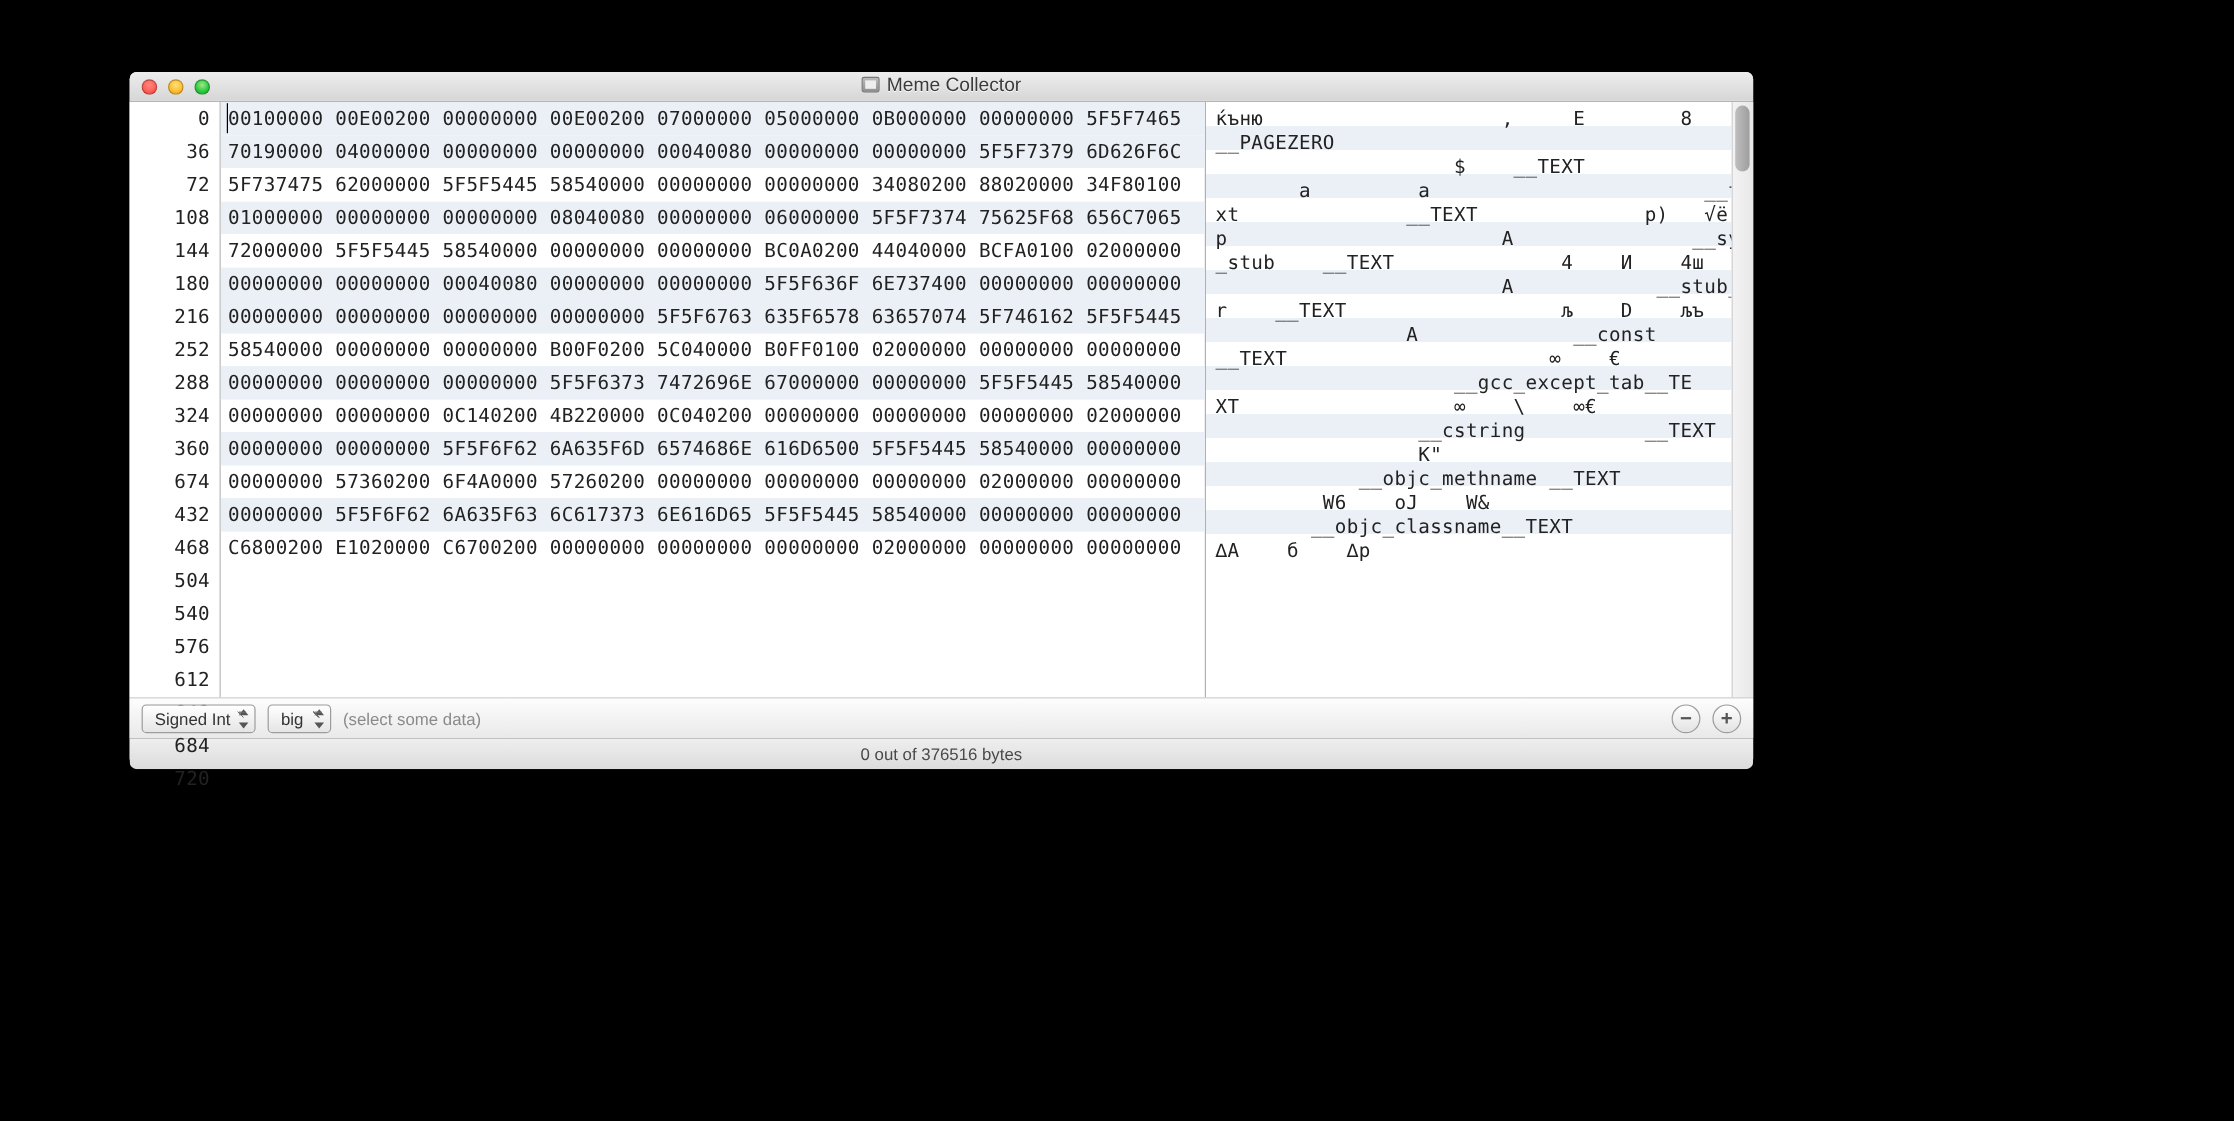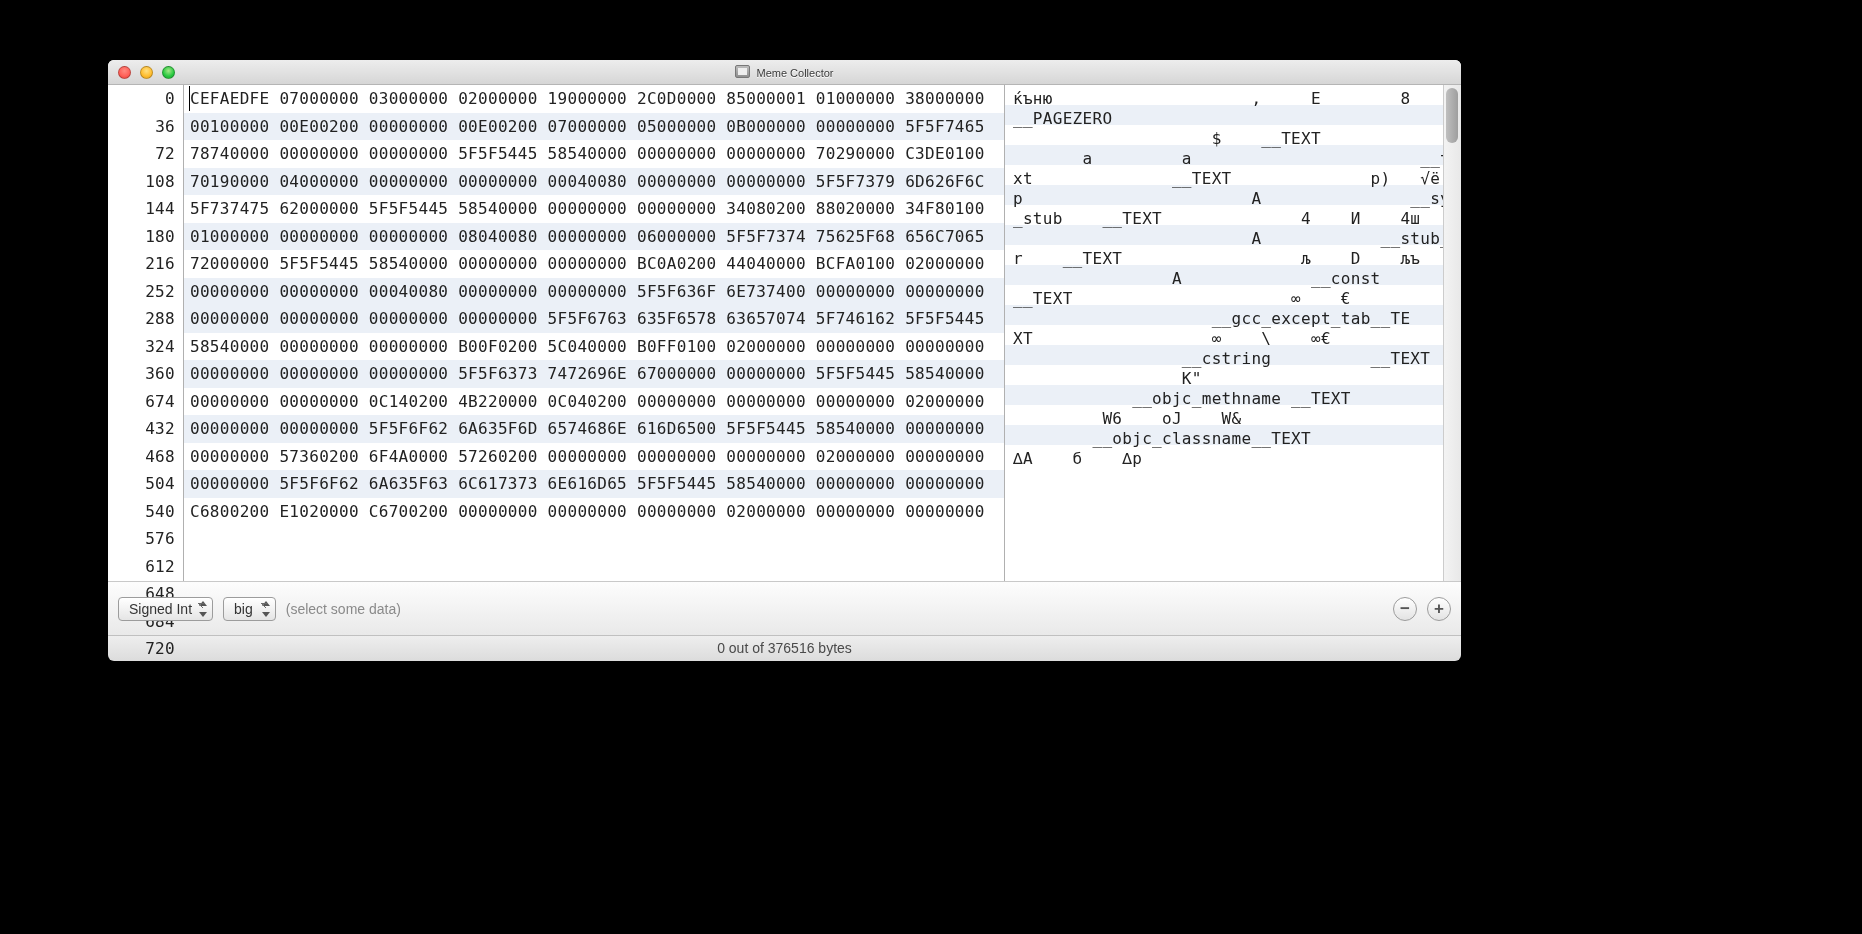--- a/index.html
+++ b/index.html
@@ -3,34 +3,34 @@
 <meta charset="utf-8">
 <style>
 html,body{margin:0;padding:0;width:1862px;height:934px;background:#000;font-family:"Lucida Grande","Helvetica Neue",Arial,sans-serif;overflow:hidden}
 .window{position:absolute;left:108px;top:60px;width:1353px;height:578px;background:#fff;border-radius:6px;box-shadow:0 14px 40px rgba(0,0,0,.55),0 0 0 1px rgba(0,0,0,.25)}
 .titlebar{height:24px;background:linear-gradient(#ededed,#d6d6d6);border-bottom:1px solid #b5b5b5;border-radius:6px 6px 0 0;display:flex;align-items:center;position:relative}
 .tl{display:flex;gap:9px;margin-left:10px}
 .tlight{width:13px;height:13px;border-radius:50%;border:1px solid rgba(0,0,0,.25);box-sizing:border-box}
 .tlight.r{background:radial-gradient(circle at 50% 35%,#ff8a80,#ff5f57 60%,#d43b33)}
 .tlight.y{background:radial-gradient(circle at 50% 35%,#ffe082,#ffbd2e 60%,#d99a1c)}
 .tlight.g{background:radial-gradient(circle at 50% 35%,#a5e887,#28c940 60%,#1f9e32)}
-.title{position:absolute;left:0;right:0;text-align:center;font-size:11px;color:#3a3a3a;text-shadow:0 1px 0 #fff}
+.title{position:absolute;left:0;right:0;text-align:center;font-size:16px;color:#3a3a3a;text-shadow:0 1px 0 #fff}
 .title .proxy{display:inline-block;width:13px;height:11px;background:linear-gradient(#bcbcbc,#8f8f8f);border:1px solid #777;border-radius:2px;margin-right:6px;vertical-align:-1px;position:relative}
 .title .proxy:before{content:"";position:absolute;left:2px;top:2px;right:2px;bottom:2px;background:#eee}
 .content{height:496px;display:flex;font-family:"Monaco","Menlo","Consolas",monospace;font-size:16px;letter-spacing:.3px;color:#222;position:relative}
 .offsets{width:76px;border-right:1px solid #b0b0b0;background:#fff;text-align:right;padding-right:8px;box-sizing:border-box}
 .offsets div{height:27.5px;line-height:27.5px}
 .hexarea{flex:0 0 820px;border-right:1px solid #b0b0b0;background:#fff;overflow:hidden;position:relative}
 .hexarea .row{height:27.5px;line-height:27.5px;white-space:nowrap;padding-left:6px}
 .hexarea .row.alt,.ascii .row.alt{background:#ebf0f7}
 .ascii{flex:1;background:#fff;overflow:hidden;white-space:pre}
 .ascii .row{height:20px;line-height:27.5px;padding-left:8px}
 .scrolltrack{width:17px;background:linear-gradient(to right,#f3f3f3,#e8e8e8);border-left:1px solid #ccc;position:relative}
 .scrollthumb{position:absolute;left:2px;top:3px;width:12px;height:55px;background:linear-gradient(to right,#bfbfbf,#9e9e9e);border-radius:6px}
-.bottombar{height:33px;background:linear-gradient(#fdfdfd,#e9e9e9);border-top:1px solid #c9c9c9;display:flex;align-items:center;padding:10px 10px;gap:10px;font-size:14px;color:#333}
+.bottombar{height:33px;background:linear-gradient(#fdfdfd,#e9e9e9);border-top:1px solid #c9c9c9;display:flex;align-items:center;padding:0 10px;gap:10px;font-size:14px;color:#333}
 .sel{display:inline-flex;align-items:center;height:22px;background:linear-gradient(#fff,#e5e5e5);border:1px solid #9c9c9c;border-radius:4px;padding:0 20px 0 10px;position:relative;box-shadow:0 1px 0 #fff inset}
 .sel:after{content:"";position:absolute;right:6px;top:4px;width:8px;height:12px;background:
   linear-gradient(#6b6b6b,#6b6b6b) no-repeat center 1px/6px 1px,
   linear-gradient(45deg,transparent 3px,#6b6b6b 3px,#6b6b6b 4px,transparent 4px) no-repeat 0 0/8px 6px;
 }
 .sel .arrows{position:absolute;right:5px;top:3px;width:9px;height:16px}
 .sel .arrows:before{content:"";position:absolute;left:1px;top:0;border-left:4px solid transparent;border-right:4px solid transparent;border-bottom:5px solid #555}
 .sel .arrows:after{content:"";position:absolute;left:1px;bottom:0;border-left:4px solid transparent;border-right:4px solid transparent;border-top:5px solid #555}
 .hint{color:#8a8a8a}
 .spacer{flex:1}
@@ -72,23 +72,21 @@
         <div>504</div>
         <div>540</div>
         <div>576</div>
         <div>612</div>
         <div>648</div>
         <div>684</div>
         <div>720</div>
       </div>
     <div class="hexarea" id="hexarea">
       <div class="caret"></div>
-    <div class="row">CEFAEDFE 07000000 03000000 02000000 19000000 2C0D0000 85000001 01000000 38000000</div>
         <div class="row alt">00100000 00E00200 00000000 00E00200 07000000 05000000 0B000000 00000000 5F5F7465</div>
-        <div class="row">78740000 00000000 00000000 5F5F5445 58540000 00000000 00000000 70290000 C3DE0100</div>
         <div class="row alt">70190000 04000000 00000000 00000000 00040080 00000000 00000000 5F5F7379 6D626F6C</div>
         <div class="row">5F737475 62000000 5F5F5445 58540000 00000000 00000000 34080200 88020000 34F80100</div>
         <div class="row alt">01000000 00000000 00000000 08040080 00000000 06000000 5F5F7374 75625F68 656C7065</div>
         <div class="row">72000000 5F5F5445 58540000 00000000 00000000 BC0A0200 44040000 BCFA0100 02000000</div>
         <div class="row alt">00000000 00000000 00040080 00000000 00000000 5F5F636F 6E737400 00000000 00000000</div>
         <div class="row alt">00000000 00000000 00000000 00000000 5F5F6763 635F6578 63657074 5F746162 5F5F5445</div>
         <div class="row">58540000 00000000 00000000 B00F0200 5C040000 B0FF0100 02000000 00000000 00000000</div>
         <div class="row alt">00000000 00000000 00000000 5F5F6373 7472696E 67000000 00000000 5F5F5445 58540000</div>
         <div class="row">00000000 00000000 0C140200 4B220000 0C040200 00000000 00000000 00000000 02000000</div>
         <div class="row alt">00000000 00000000 5F5F6F62 6A635F6D 6574686E 616D6500 5F5F5445 58540000 00000000</div>

